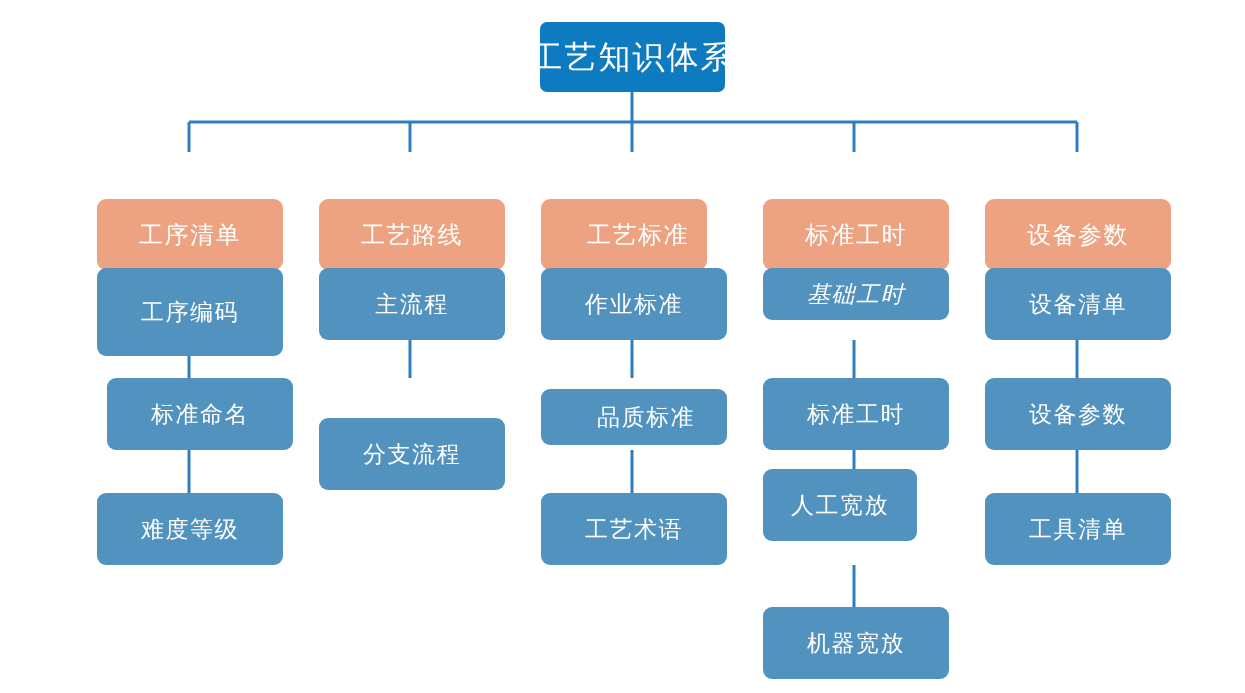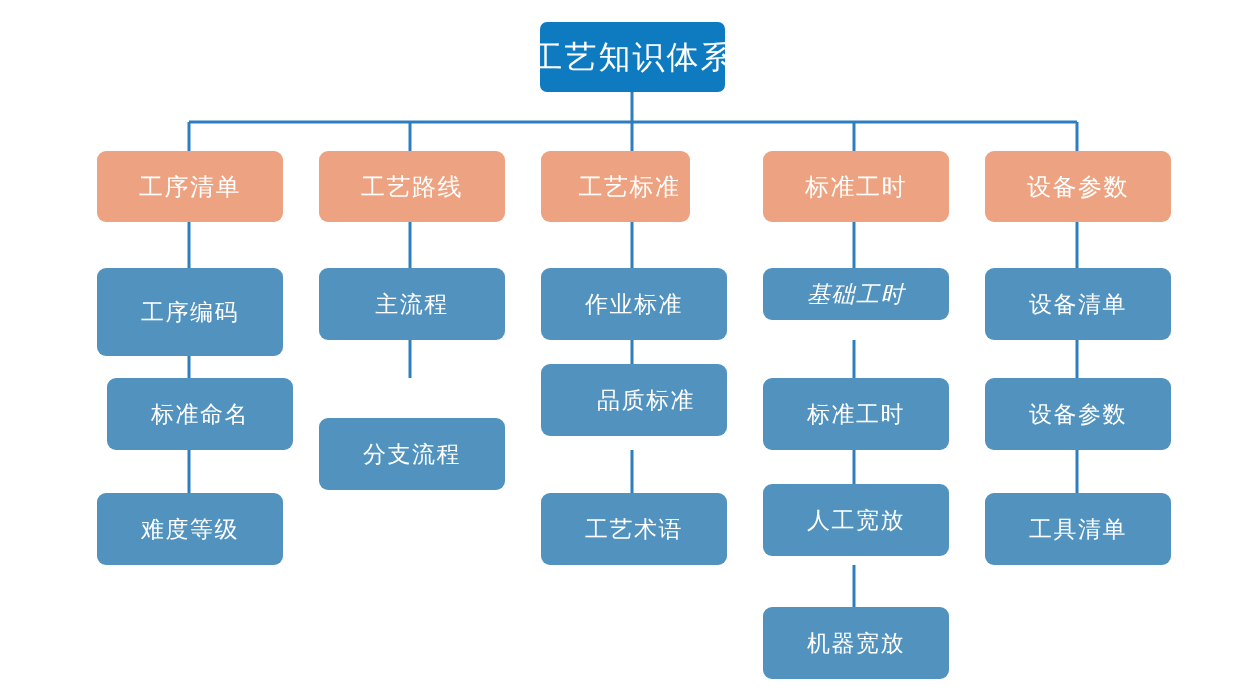--- a/index.html
+++ b/index.html
@@ -49,20 +49,21 @@
   .node-root {
     background: #0E7AC0;
     font-size: 32px;
     border-radius: 7px;
     letter-spacing: 2px;
   }
 
   .node-category {
     background: #EDA381;
     font-size: 24px;
+    margin-top: 48px;
   }
 
   .node-leaf {
     background: #5193BE;
     font-size: 23px;
   }
 </style>
 </head>
 <body>
 
@@ -102,47 +103,47 @@
       <path d="M 1077 450 L 1077 493"></path>
     </g>
   </svg>
 
   <div class="node node-root" style="left:540px; top:22px; width:185px; height:70px;">工艺知识体系</div>
 
   <div class="node node-category" style="left:97px; top:151px; width:186px; height:71px;">工序清单</div>
 
   <div class="node node-category" style="left:319px; top:151px; width:186px; height:71px;">工艺路线</div>
 
-  <div class="node node-category" style="left:541px; top:151px; width:149px; height:71px;padding-left:28px;">工艺标准</div>
+  <div class="node node-category" style="left:541px; top:151px; width:166px; height:71px;padding-left:28px;">工艺标准</div>
 
   <div class="node node-category" style="left:763px; top:151px; width:186px; height:71px;">标准工时</div>
 
   <div class="node node-category" style="left:985px; top:151px; width:186px; height:71px;">设备参数</div>
 
   <div class="node node-leaf" style="left:97px; top:268px; width:186px; height:88px;">工序编码</div>
 
   <div class="node node-leaf" style="left:97px; top:378px; width:186px; height:72px;margin-left:10px;">标准命名</div>
 
   <div class="node node-leaf" style="left:97px; top:493px; width:186px; height:72px;">难度等级</div>
 
   <div class="node node-leaf" style="left:319px; top:268px; width:186px; height:72px;">主流程</div>
 
   <div class="node node-leaf" style="left:319px; top:378px; width:186px; height:72px;margin-top:40px;">分支流程</div>
 
   <div class="node node-leaf" style="left:541px; top:268px; width:186px; height:72px;">作业标准</div>
 
-  <div class="node node-leaf" style="left:541px; top:364px; width:186px; height:72px;padding-left:24px;">品质标准</div>
+  <div class="node node-leaf" style="left:541px; top:389px; width:186px; height:56px;padding-left:24px;">品质标准</div>
 
   <div class="node node-leaf" style="left:541px; top:493px; width:186px; height:72px;">工艺术语</div>
 
   <div class="node node-leaf" style="left:763px; top:268px; width:186px; height:52px;font-style:italic;">基础工时</div>
 
   <div class="node node-leaf" style="left:763px; top:378px; width:186px; height:72px;">标准工时</div>
 
-  <div class="node node-leaf" style="left:763px; top:484px; width:186px; height:72px;">人工宽放</div>
+  <div class="node node-leaf" style="left:763px; top:469px; width:154px; height:72px;">人工宽放</div>
 
   <div class="node node-leaf" style="left:763px; top:607px; width:186px; height:72px;">机器宽放</div>
 
   <div class="node node-leaf" style="left:985px; top:268px; width:186px; height:72px;text-align:right;">设备清单</div>
 
   <div class="node node-leaf" style="left:985px; top:378px; width:186px; height:72px;">设备参数</div>
 
   <div class="node node-leaf" style="left:985px; top:493px; width:186px; height:72px;">工具清单</div>
 
 </div>

